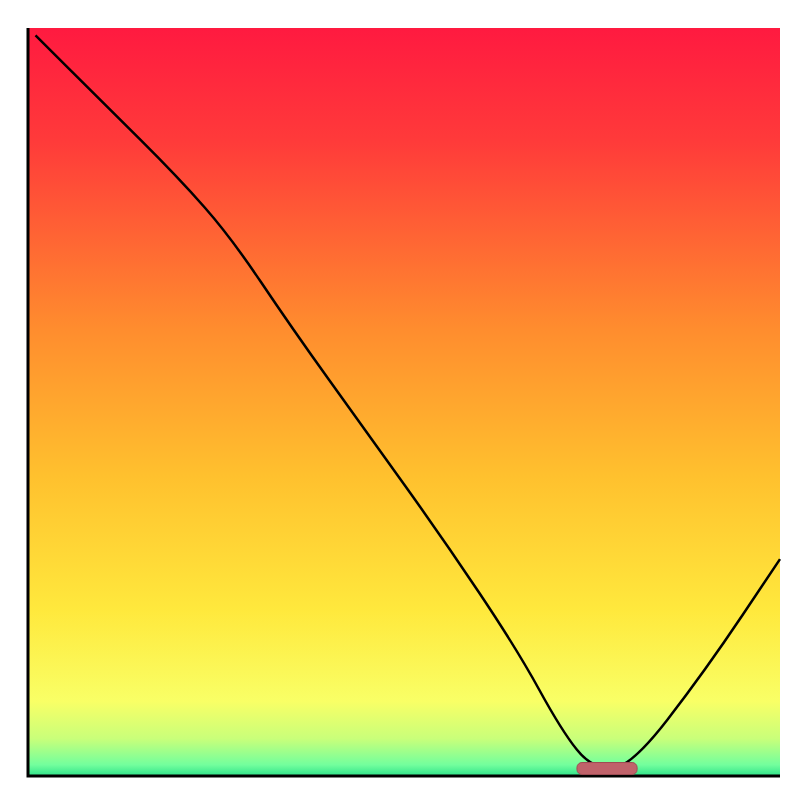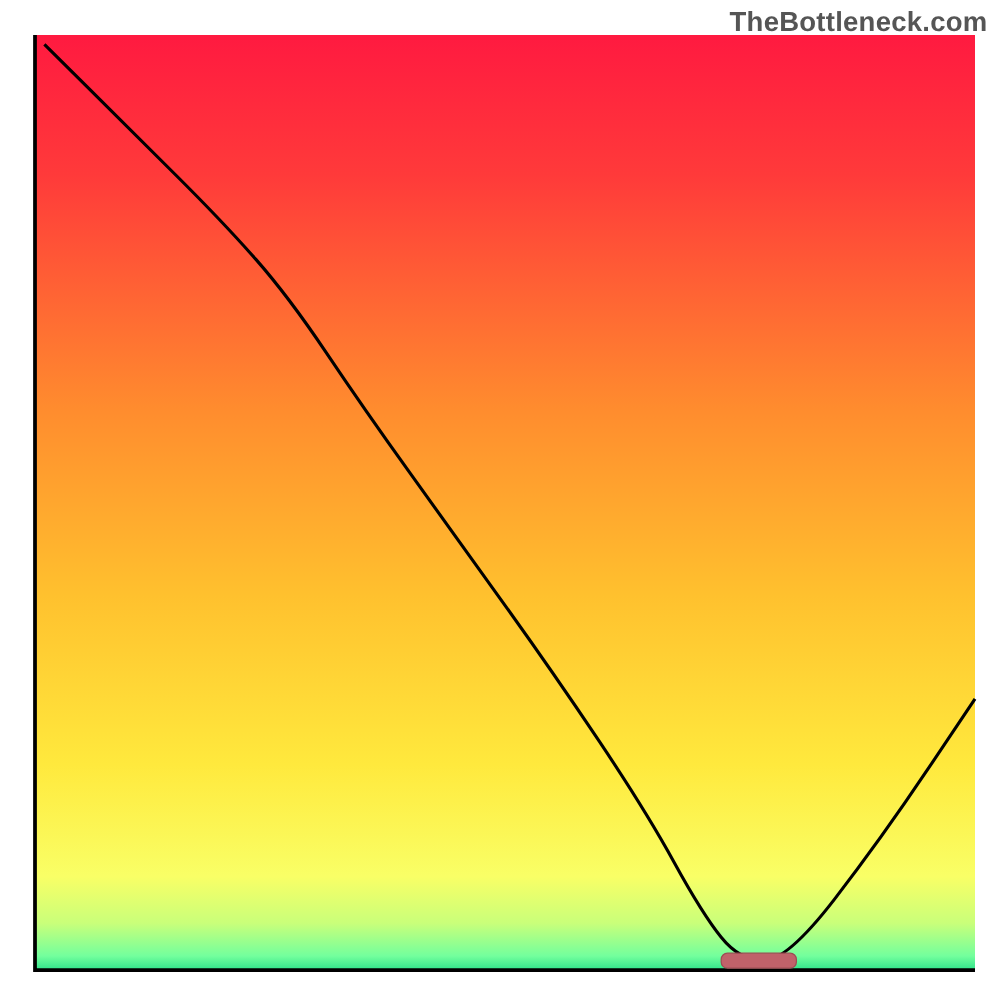--- a/index.html
+++ b/index.html
@@ -46,21 +46,20 @@
   .marker {
     fill: #c0626a;
     stroke: #9e4c54;
     stroke-width: 1;
   }
 </style>
 </head>
 <body>
 
 <div class="chart-container">
-  <div class="watermark">TheBottleneck.com</div>
   <svg class="plot" viewBox="0 0 800 800">
     <defs>
       <linearGradient id="bg-grad" x1="0" y1="0" x2="0" y2="1">
           <stop offset="0%" stop-color="#ff1a40"></stop>
           <stop offset="15%" stop-color="#ff3a3a"></stop>
           <stop offset="40%" stop-color="#ff8c2e"></stop>
           <stop offset="60%" stop-color="#ffc12e"></stop>
           <stop offset="78%" stop-color="#ffe93d"></stop>
           <stop offset="90%" stop-color="#f9ff66"></stop>
           <stop offset="95%" stop-color="#c9ff7a"></stop>

